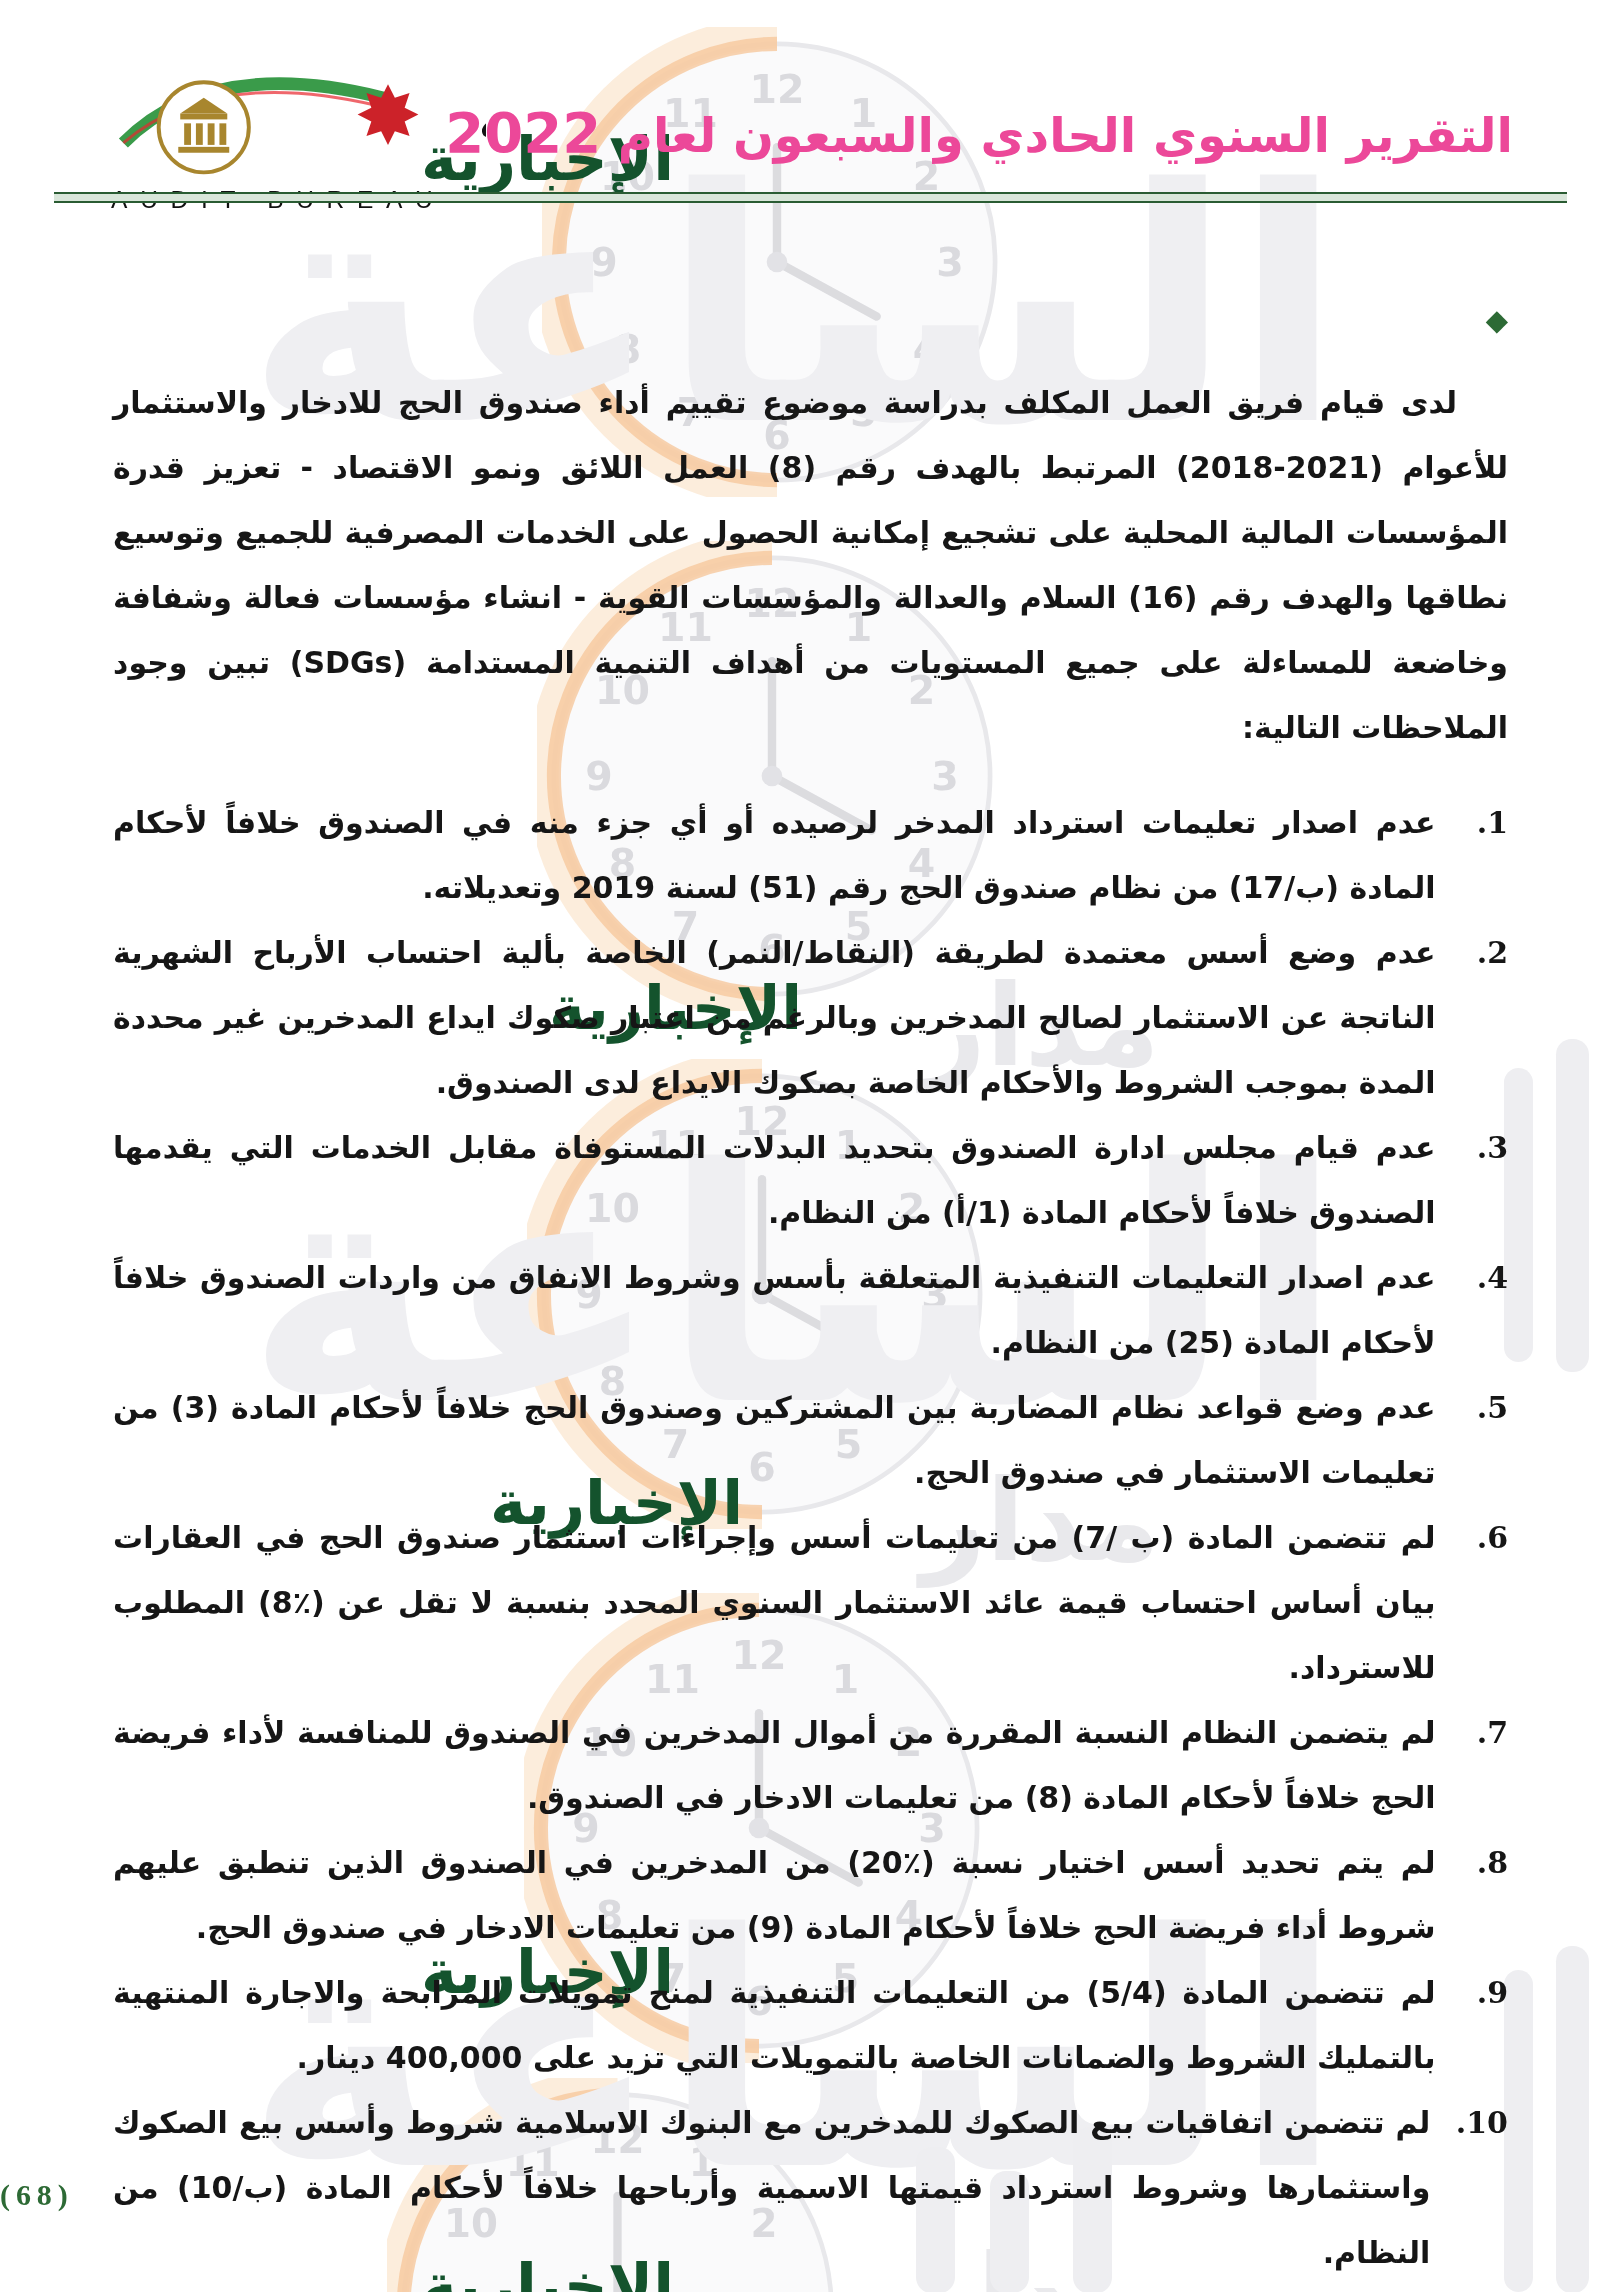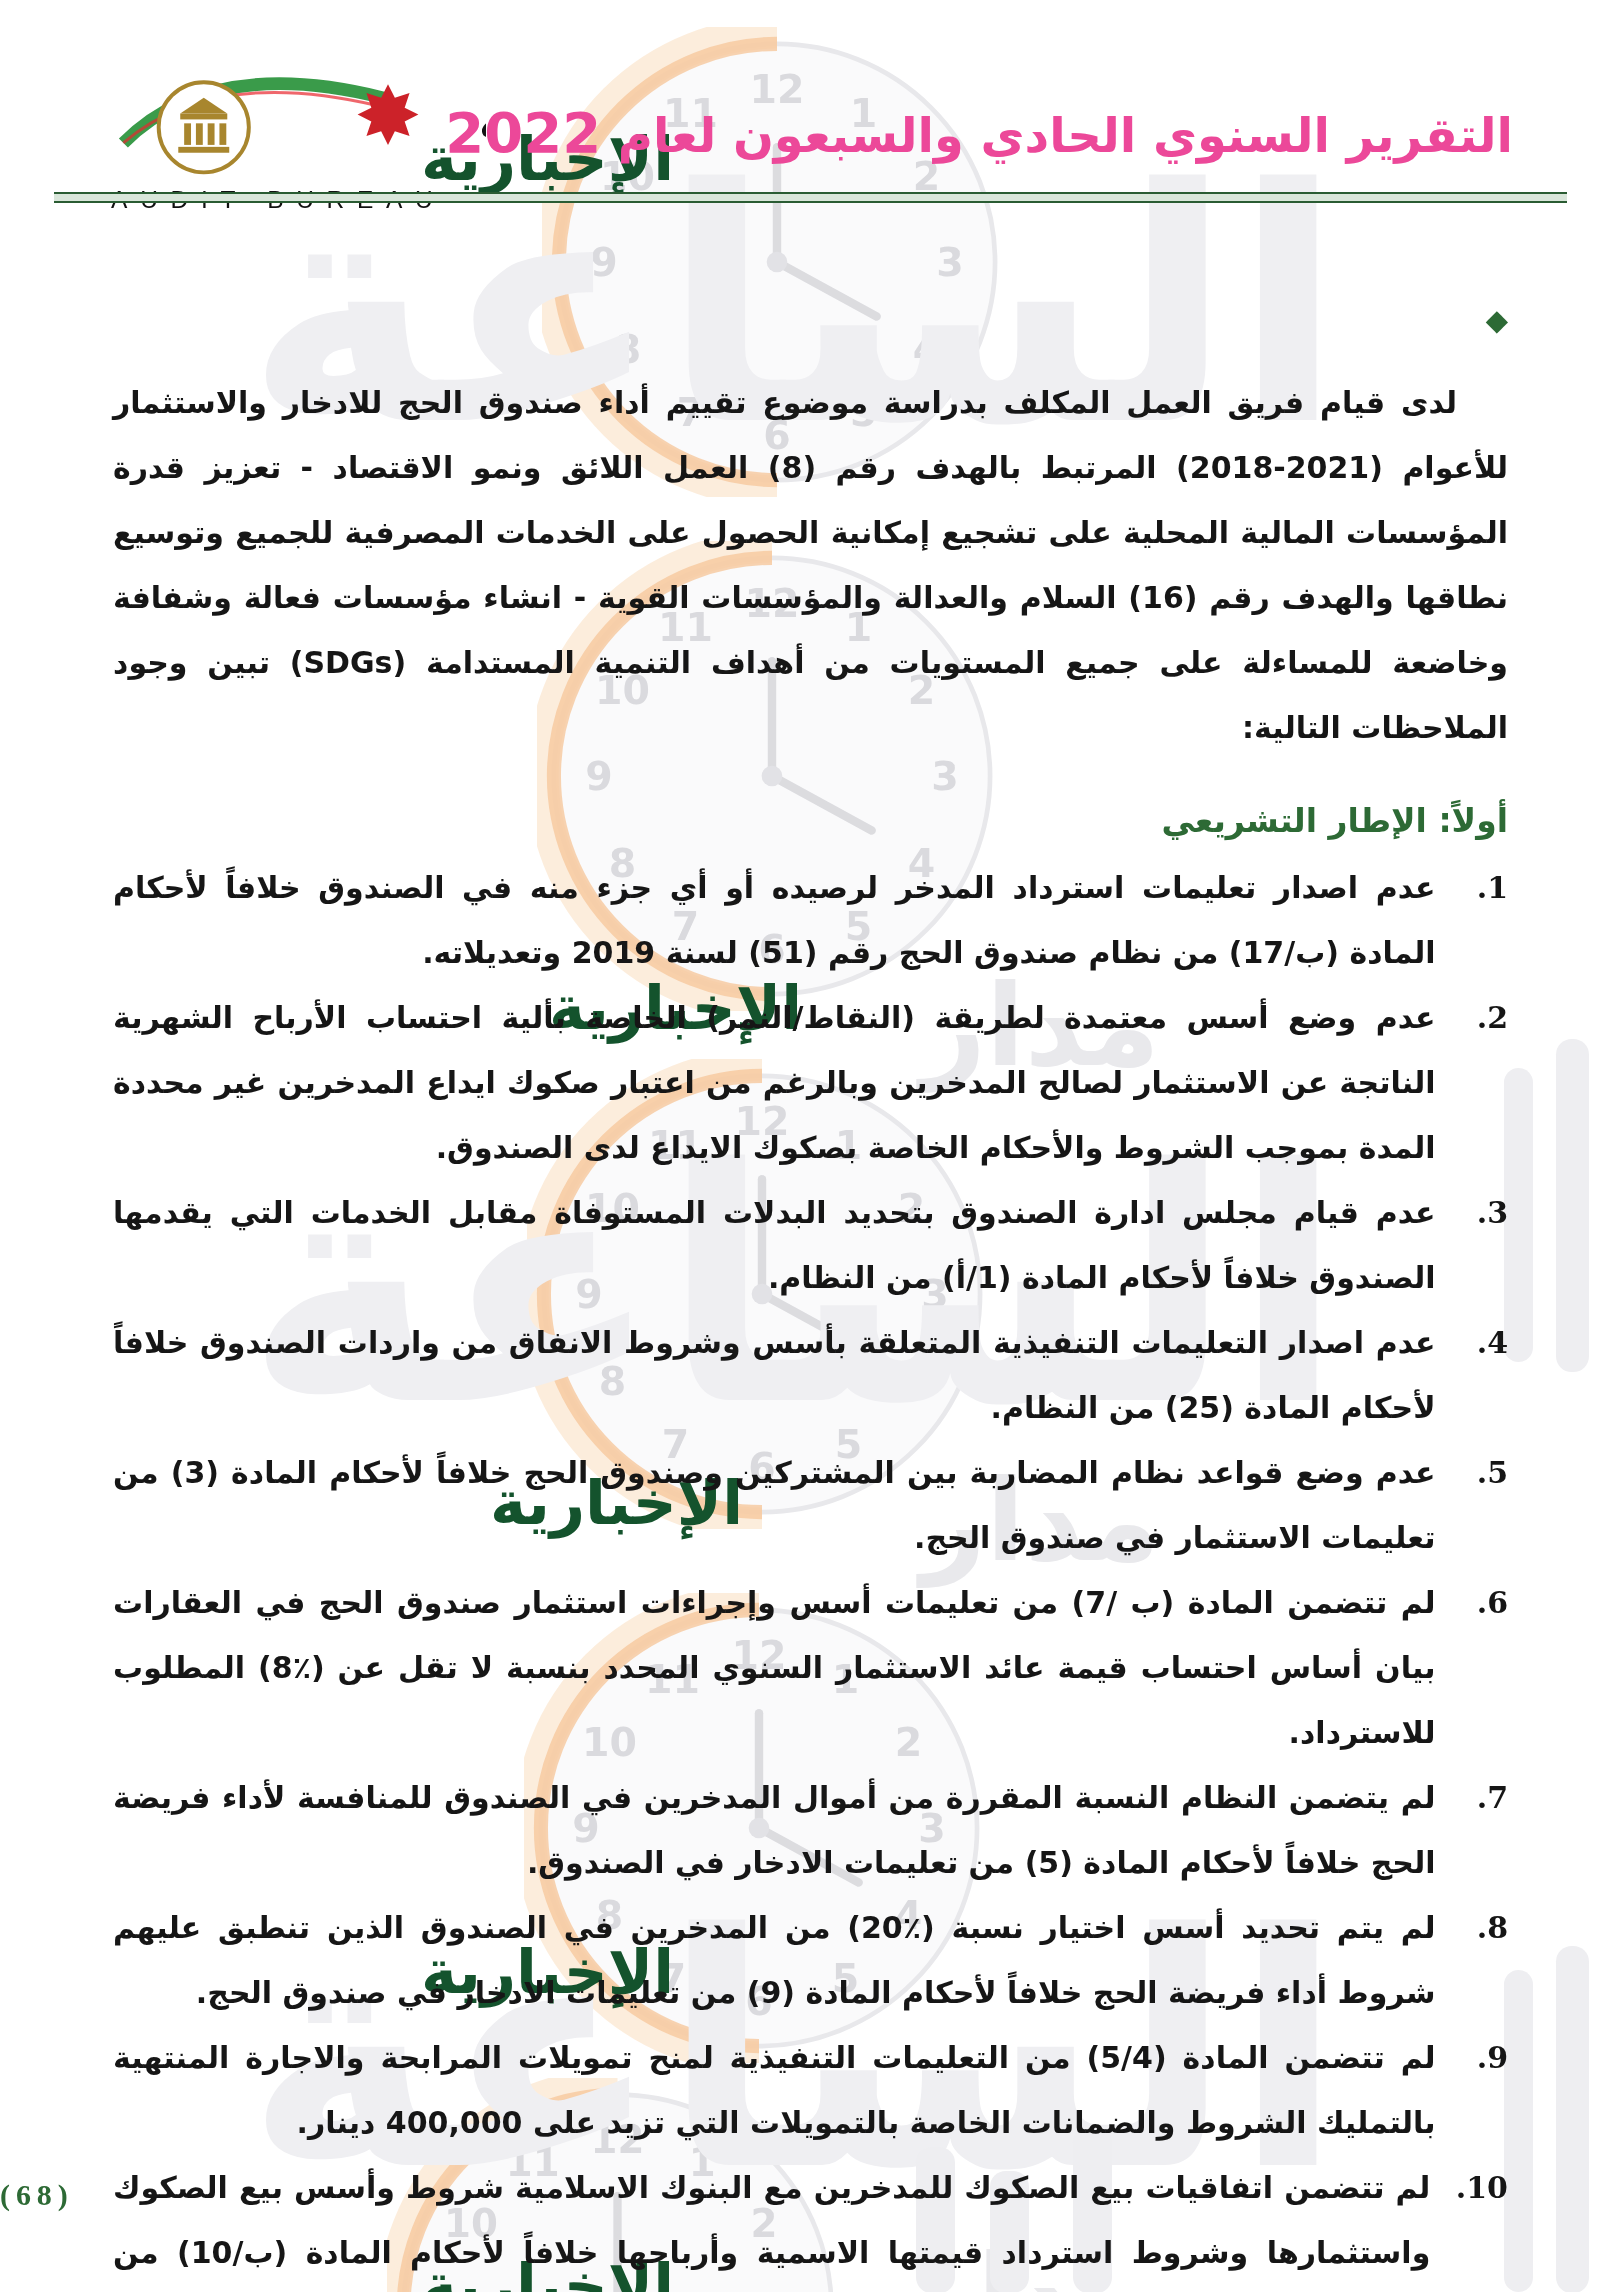--- a/index.html
+++ b/index.html
@@ -165,21 +165,20 @@
 
 <div class="content">
 
 
   <div class="section-heading">
     <span class="diamond">◆</span>
   </div>
 
   <p class="intro">لدى قيام فريق العمل المكلف بدراسة موضوع تقييم أداء صندوق الحج للادخار والاستثمار للأعوام (2021-2018) المرتبط بالهدف رقم (8) العمل اللائق ونمو الاقتصاد - تعزيز قدرة المؤسسات المالية المحلية على تشجيع إمكانية الحصول على الخدمات المصرفية للجميع وتوسيع نطاقها والهدف رقم (16) السلام والعدالة والمؤسسات القوية - انشاء مؤسسات فعالة وشفافة وخاضعة للمساءلة على جميع المستويات من أهداف التنمية المستدامة (SDGs) تبين وجود الملاحظات التالية:</p>
 
-  <div class="subsection-heading">أولاً: الإطار التشريعي</div>
 
   <div class="obs-list">
     <div class="obs">
       <span class="obs-num">1.</span>
       <div class="obs-text">عدم اصدار تعليمات استرداد المدخر لرصيده أو أي جزء منه في الصندوق خلافاً لأحكام المادة (ب/17) من نظام صندوق الحج رقم (51) لسنة 2019 وتعديلاته.</div>
     </div>
     <div class="obs">
       <span class="obs-num">2.</span>
       <div class="obs-text">عدم وضع أسس معتمدة لطريقة (النقاط/النمر) الخاصة بألية احتساب الأرباح الشهرية الناتجة عن الاستثمار لصالح المدخرين وبالرغم من اعتبار صكوك ايداع المدخرين غير محددة المدة بموجب الشروط والأحكام الخاصة بصكوك الايداع لدى الصندوق.</div>
     </div>
@@ -194,21 +193,21 @@
     <div class="obs">
       <span class="obs-num">5.</span>
       <div class="obs-text">عدم وضع قواعد نظام المضاربة بين المشتركين وصندوق الحج خلافاً لأحكام المادة (3) من تعليمات الاستثمار في صندوق الحج.</div>
     </div>
     <div class="obs">
       <span class="obs-num">6.</span>
       <div class="obs-text">لم تتضمن المادة (ب /7) من تعليمات أسس وإجراءات استثمار صندوق الحج في العقارات بيان أساس احتساب قيمة عائد الاستثمار السنوي المحدد بنسبة لا تقل عن (٪8) المطلوب للاسترداد.</div>
     </div>
     <div class="obs">
       <span class="obs-num">7.</span>
-      <div class="obs-text">لم يتضمن النظام النسبة المقررة من أموال المدخرين في الصندوق للمنافسة لأداء فريضة الحج خلافاً لأحكام المادة (5) من تعليمات الادخار في الصندوق.</div>
+      <div class="obs-text">لم يتضمن النظام النسبة المقررة من أموال المدخرين في الصندوق للمنافسة لأداء فريضة الحج خلافاً لأحكام المادة (8) من تعليمات الادخار في الصندوق.</div>
     </div>
     <div class="obs">
       <span class="obs-num">8.</span>
       <div class="obs-text">لم يتم تحديد أسس اختيار نسبة (٪20) من المدخرين في الصندوق الذين تنطبق عليهم شروط أداء فريضة الحج خلافاً لأحكام المادة (9) من تعليمات الادخار في صندوق الحج.</div>
     </div>
     <div class="obs">
       <span class="obs-num">9.</span>
       <div class="obs-text">لم تتضمن المادة (5/4) من التعليمات التنفيذية لمنح تمويلات المرابحة والاجارة المنتهية بالتمليك الشروط والضمانات الخاصة بالتمويلات التي تزيد على 400,000 دينار.</div>
     </div>
     <div class="obs">

